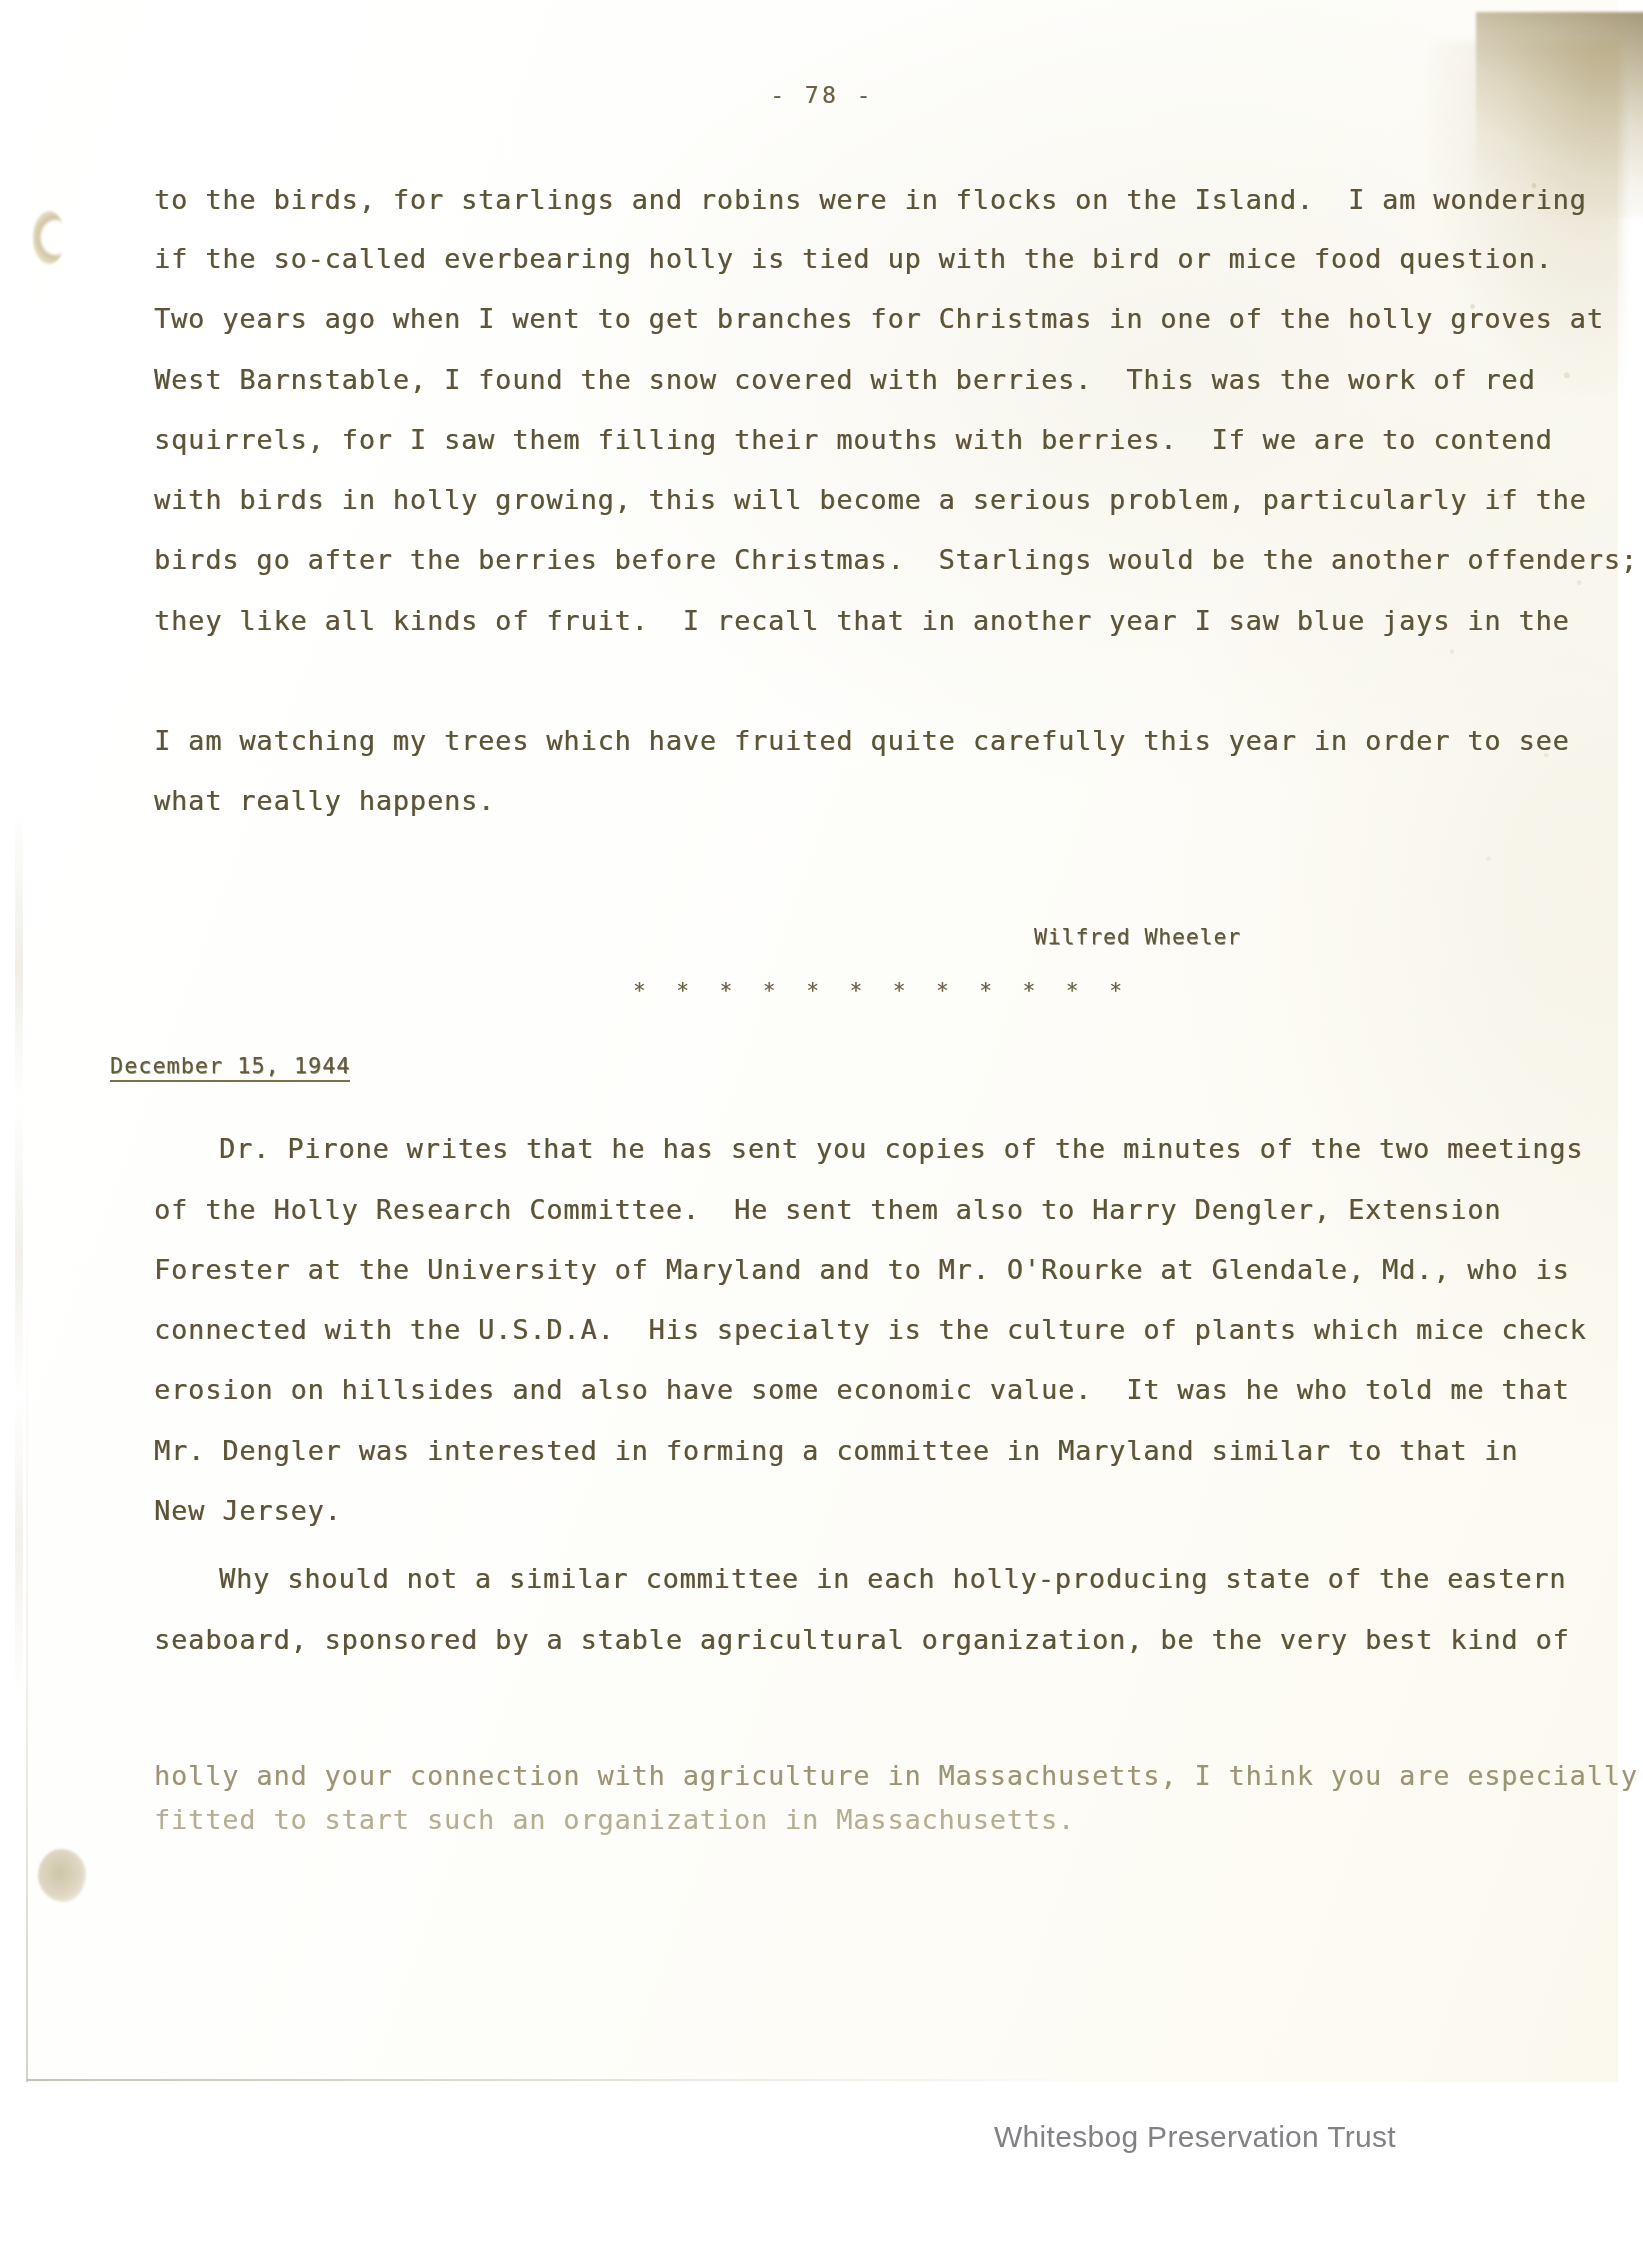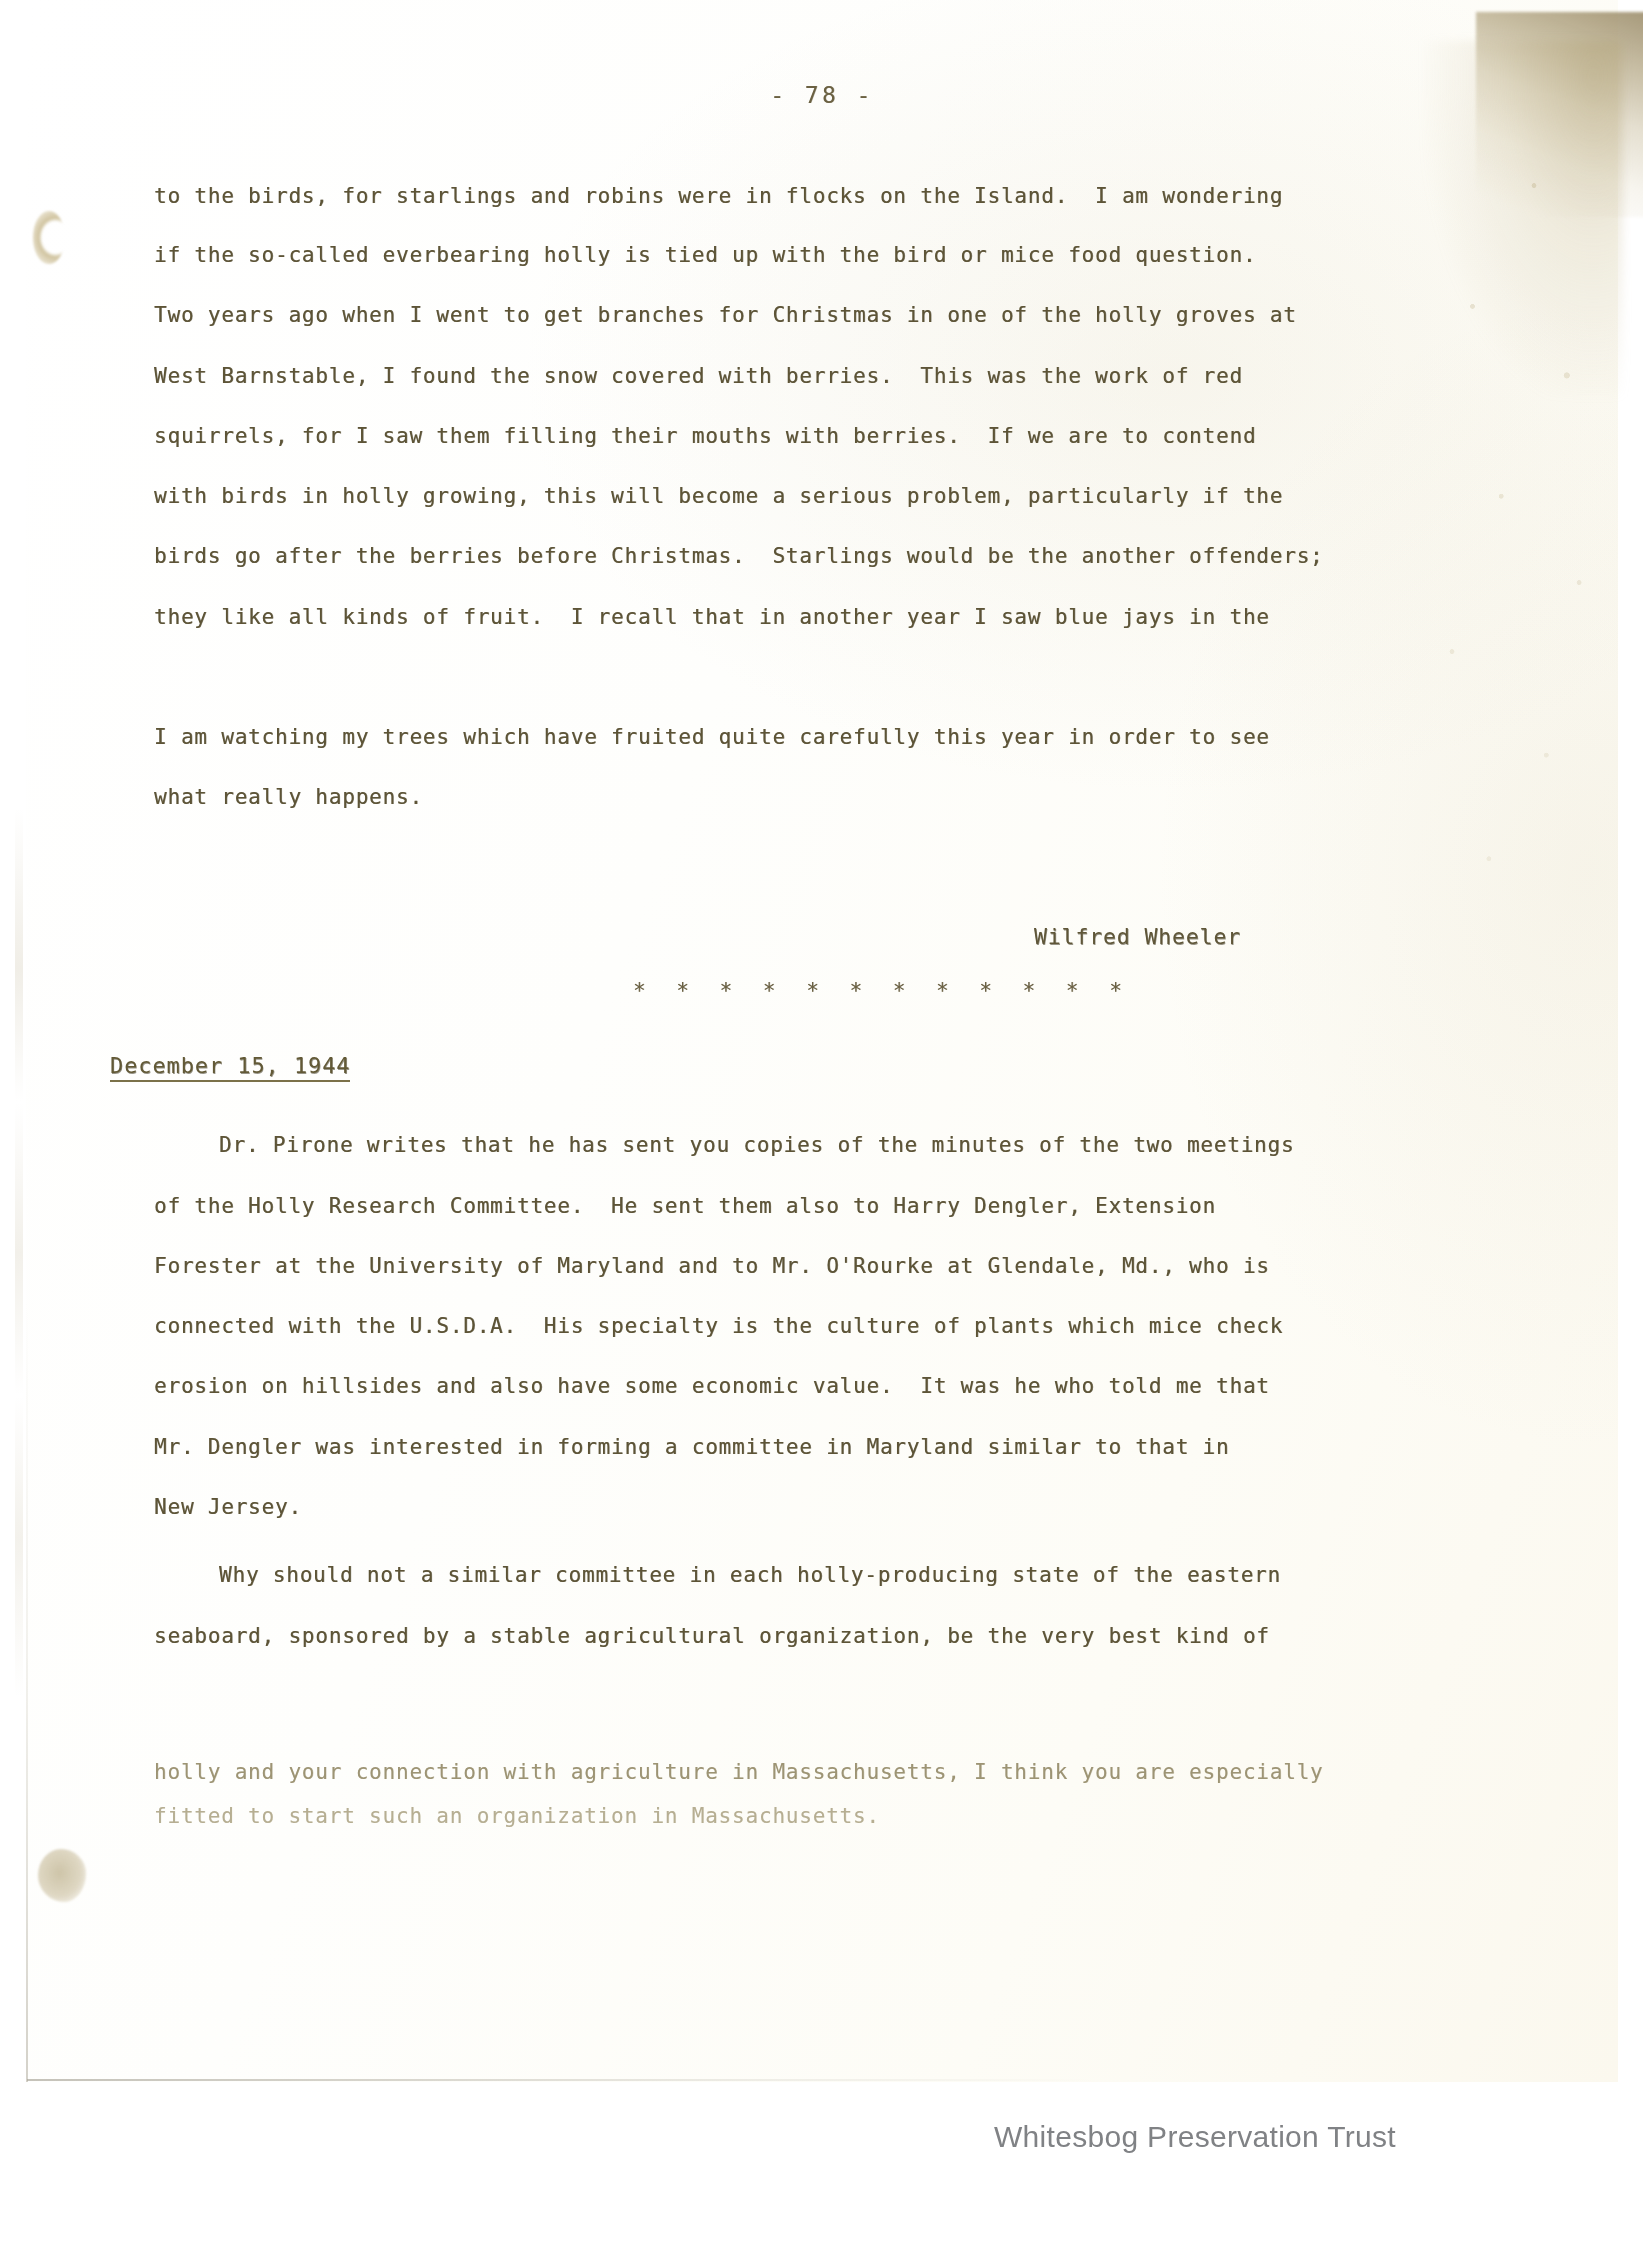--- a/index.html
+++ b/index.html
@@ -123,21 +123,21 @@
     font-size: 23px;
     letter-spacing: 3.4px;
     color: #6b6142;
     text-shadow: 0.4px 0.4px 0 rgba(90,82,56,0.40);
   }
 
   .typed-line {
     position: absolute;
     left: 154px;
     width: 1329px;
-    font-size: 21px;
+    font-size: 27px;
     letter-spacing: 0.8px;
     white-space: pre;
     color: #6e6444;
     text-shadow: 0.5px 0.3px 0 rgba(82,75,50,0.42);
   }
   .typed-line.indent { left: 219px; }
 
   
   .ink-dark { color: #5d5436; text-shadow: 0.5px 0.4px 0 rgba(62,56,36,0.55); }
   

